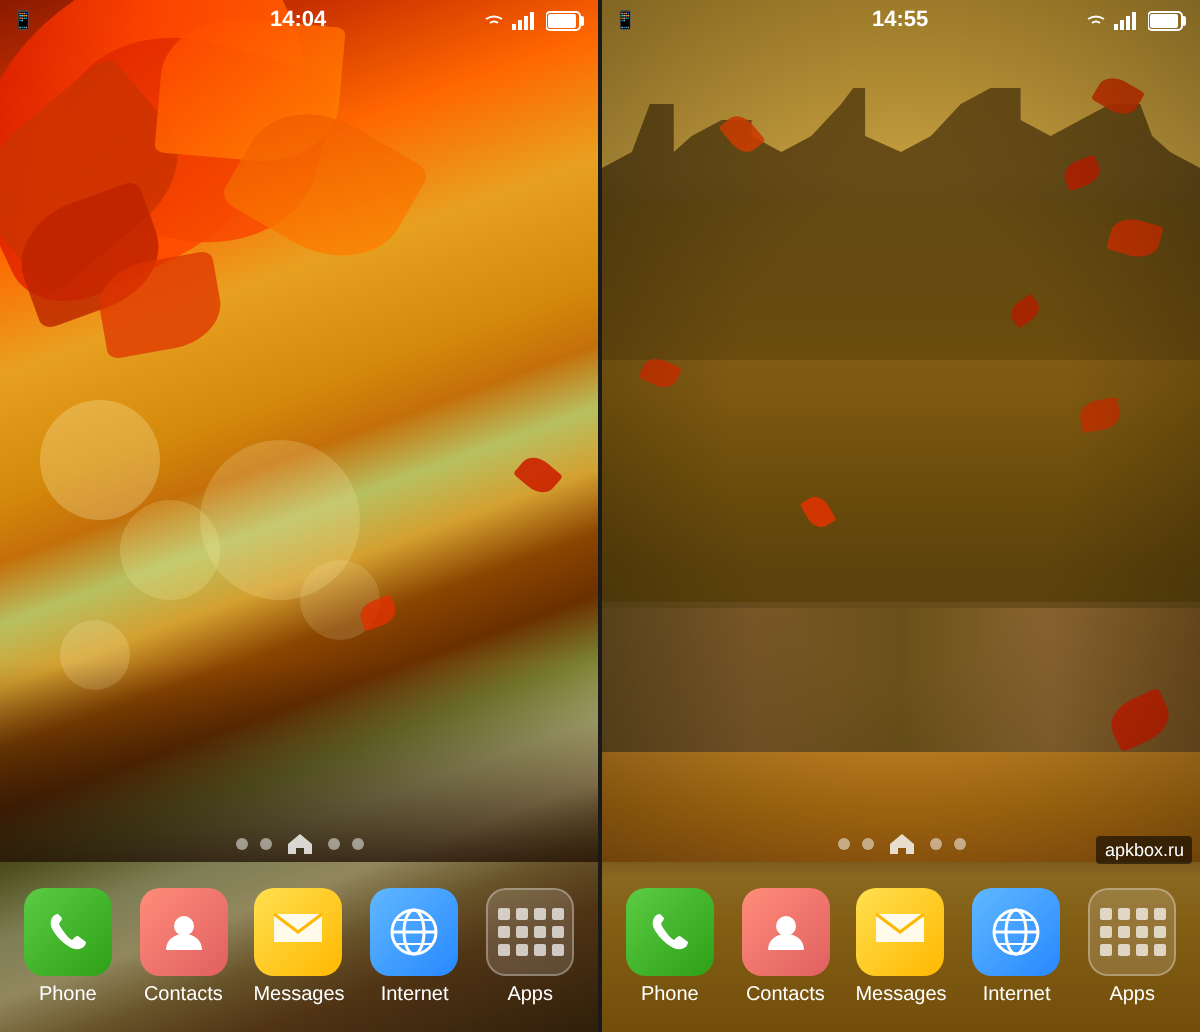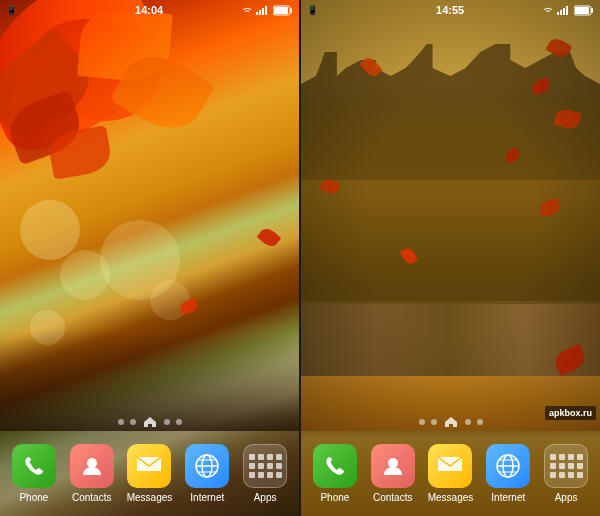--- a/index.html
+++ b/index.html
@@ -198,29 +198,29 @@
     .divider {
       width: 2px;
       height: 516px;
       background: #1a1a1a;
       flex-shrink: 0;
     }
 
     
     .watermark {
       position: absolute;
-      bottom: 96px;
+      bottom: 84px;
       right: 4px;
       background: rgba(0,0,0,0.55);
       color: white;
       font-size: 9px;
       padding: 2px 4px;
       border-radius: 2px;
       z-index: 20;
-      font-weight: bold;
+      font-weight: normal;
     }
 
     .apps-grid {
       display: grid;
       grid-template-columns: repeat(4, 1fr);
       gap: 3px;
       padding: 5px;
     }
     .apps-grid-dot {
       width: 6px;

